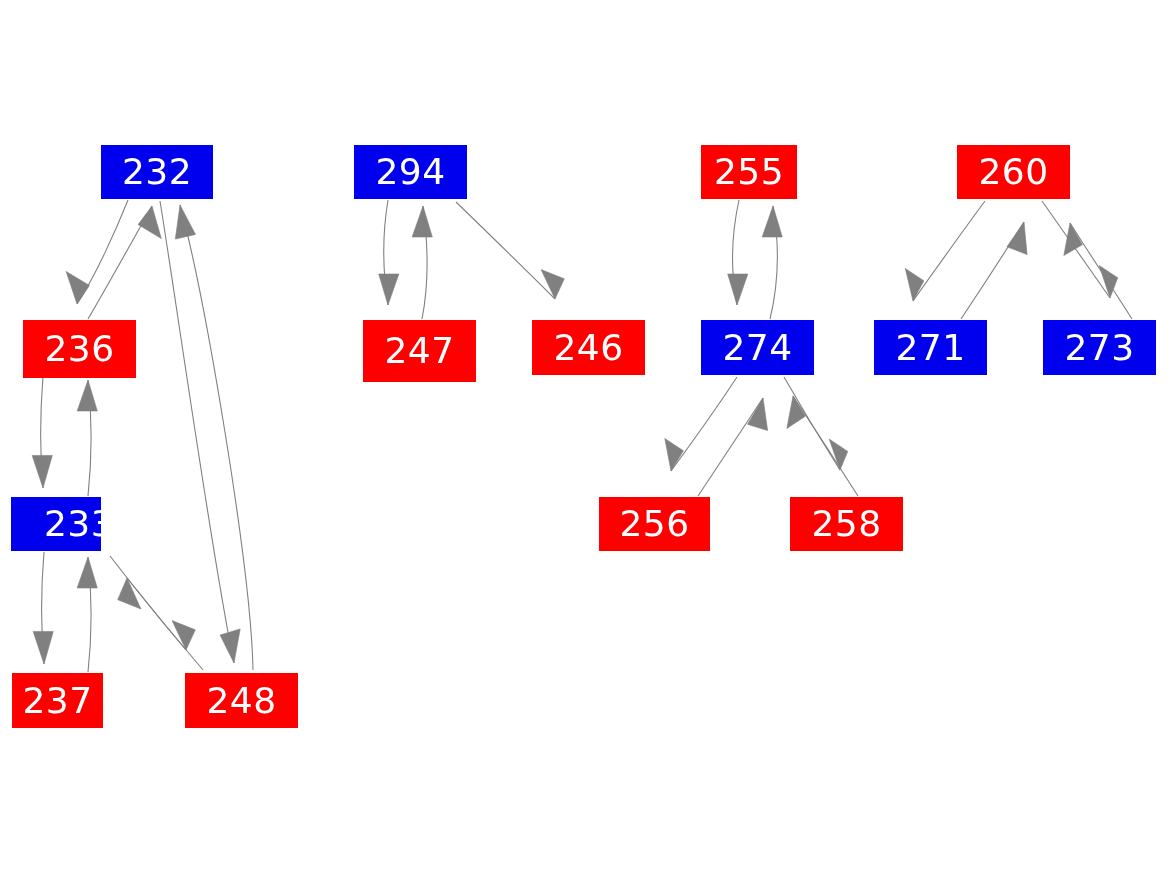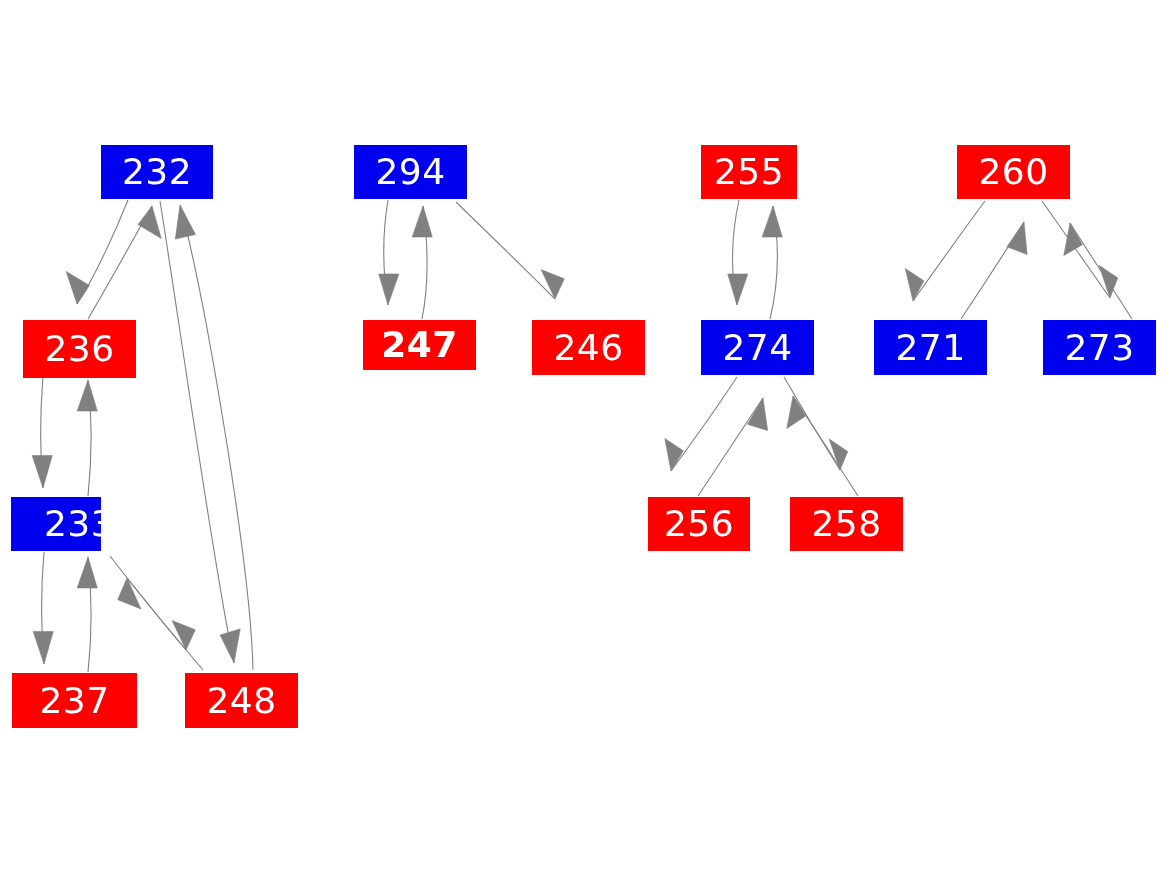--- a/index.html
+++ b/index.html
@@ -158,42 +158,42 @@
   <div id="node-layer">
       <div class="graph-node" style="left: 101px; top: 145px; width: 112px; height: 54px; background: rgb(0, 0, 238); color: rgb(255, 255, 255);">
         <span class="node-label">232</span>
       </div>
       <div class="graph-node" style="left: 11px; top: 320px; width: 113px; height: 58px; background: rgb(254, 0, 0); color: rgb(255, 255, 255); margin-left: 12px;">
         <span class="node-label">236</span>
       </div>
       <div class="graph-node" style="left: 11px; top: 497px; width: 90px; height: 54px; background: rgb(0, 0, 238); color: rgb(255, 255, 255); padding-left: 46px;">
         <span class="node-label">233</span>
       </div>
-      <div class="graph-node" style="left: 12px; top: 673px; width: 125px; height: 55px; background: rgb(254, 0, 0); color: rgb(255, 255, 255);">
+      <div class="graph-node" style="left: 12px; top: 673px; width: 91px; height: 55px; background: rgb(254, 0, 0); color: rgb(255, 255, 255);">
         <span class="node-label">237</span>
       </div>
       <div class="graph-node" style="left: 185px; top: 673px; width: 113px; height: 55px; background: rgb(254, 0, 0); color: rgb(255, 255, 255);">
         <span class="node-label">248</span>
       </div>
       <div class="graph-node" style="left: 354px; top: 145px; width: 113px; height: 54px; background: rgb(0, 0, 238); color: rgb(255, 255, 255);">
         <span class="node-label">294</span>
       </div>
-      <div class="graph-node" style="left: 363px; top: 320px; width: 113px; height: 50px; background: rgb(254, 0, 0); color: rgb(255, 255, 255); font-weight: bold;">
+      <div class="graph-node" style="left: 363px; top: 320px; width: 113px; height: 62px; background: rgb(254, 0, 0); color: rgb(255, 255, 255);">
         <span class="node-label">247</span>
       </div>
       <div class="graph-node" style="left: 532px; top: 320px; width: 113px; height: 55px; background: rgb(254, 0, 0); color: rgb(255, 255, 255);">
         <span class="node-label">246</span>
       </div>
       <div class="graph-node" style="left: 701px; top: 145px; width: 96px; height: 54px; background: rgb(254, 0, 0); color: rgb(255, 255, 255);">
         <span class="node-label">255</span>
       </div>
       <div class="graph-node" style="left: 701px; top: 320px; width: 113px; height: 55px; background: rgb(0, 0, 238); color: rgb(255, 255, 255);">
         <span class="node-label">274</span>
       </div>
-      <div class="graph-node" style="left: 648px; top: 497px; width: 102px; height: 54px; background: rgb(254, 0, 0); color: rgb(255, 255, 255);">
+      <div class="graph-node" style="left: 599px; top: 497px; width: 111px; height: 54px; background: rgb(254, 0, 0); color: rgb(255, 255, 255);">
         <span class="node-label">256</span>
       </div>
       <div class="graph-node" style="left: 790px; top: 497px; width: 113px; height: 54px; background: rgb(254, 0, 0); color: rgb(255, 255, 255);">
         <span class="node-label">258</span>
       </div>
       <div class="graph-node" style="left: 957px; top: 145px; width: 113px; height: 54px; background: rgb(254, 0, 0); color: rgb(255, 255, 255);">
         <span class="node-label">260</span>
       </div>
       <div class="graph-node" style="left: 874px; top: 320px; width: 113px; height: 55px; background: rgb(0, 0, 238); color: rgb(255, 255, 255);">
         <span class="node-label">271</span>

